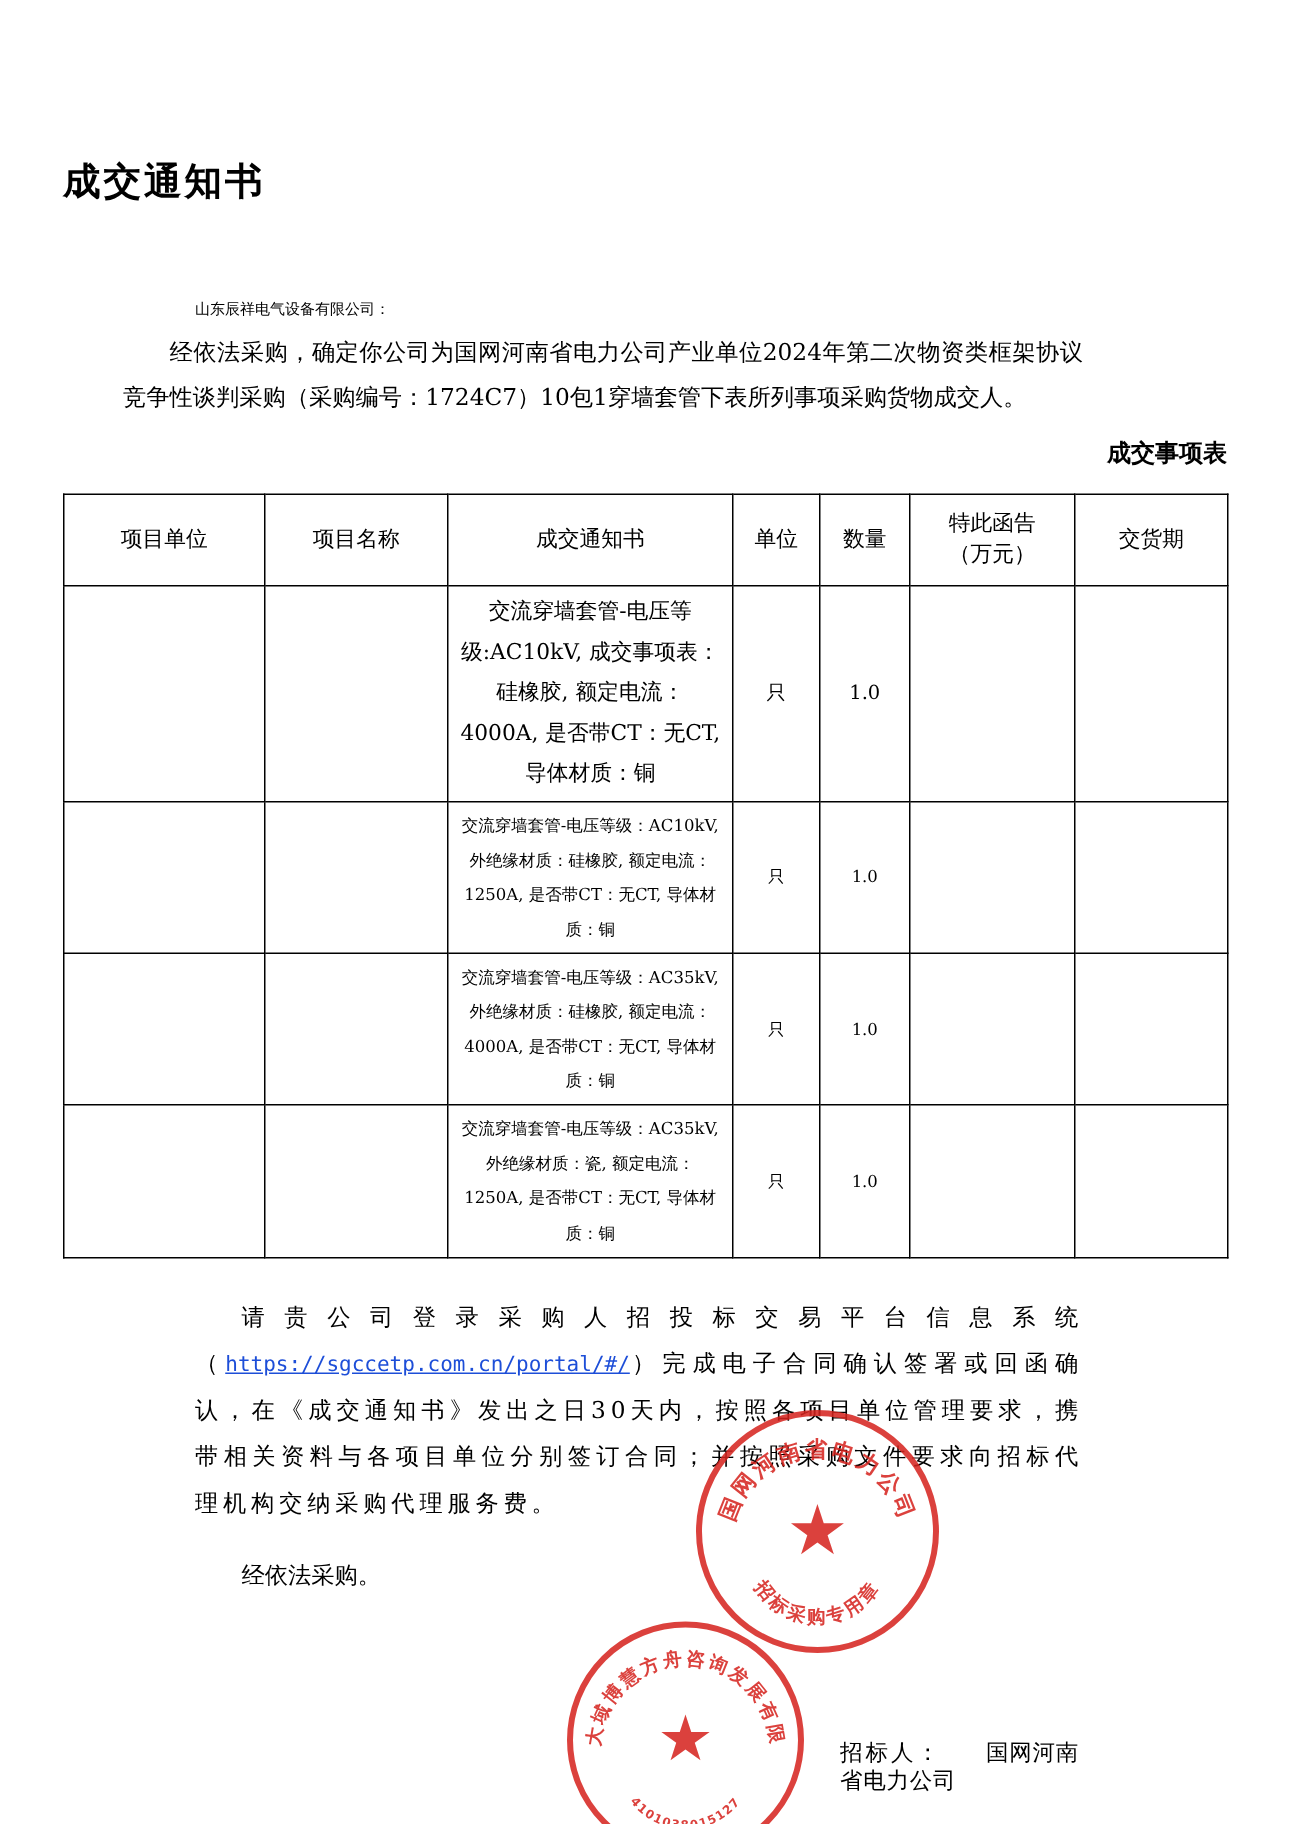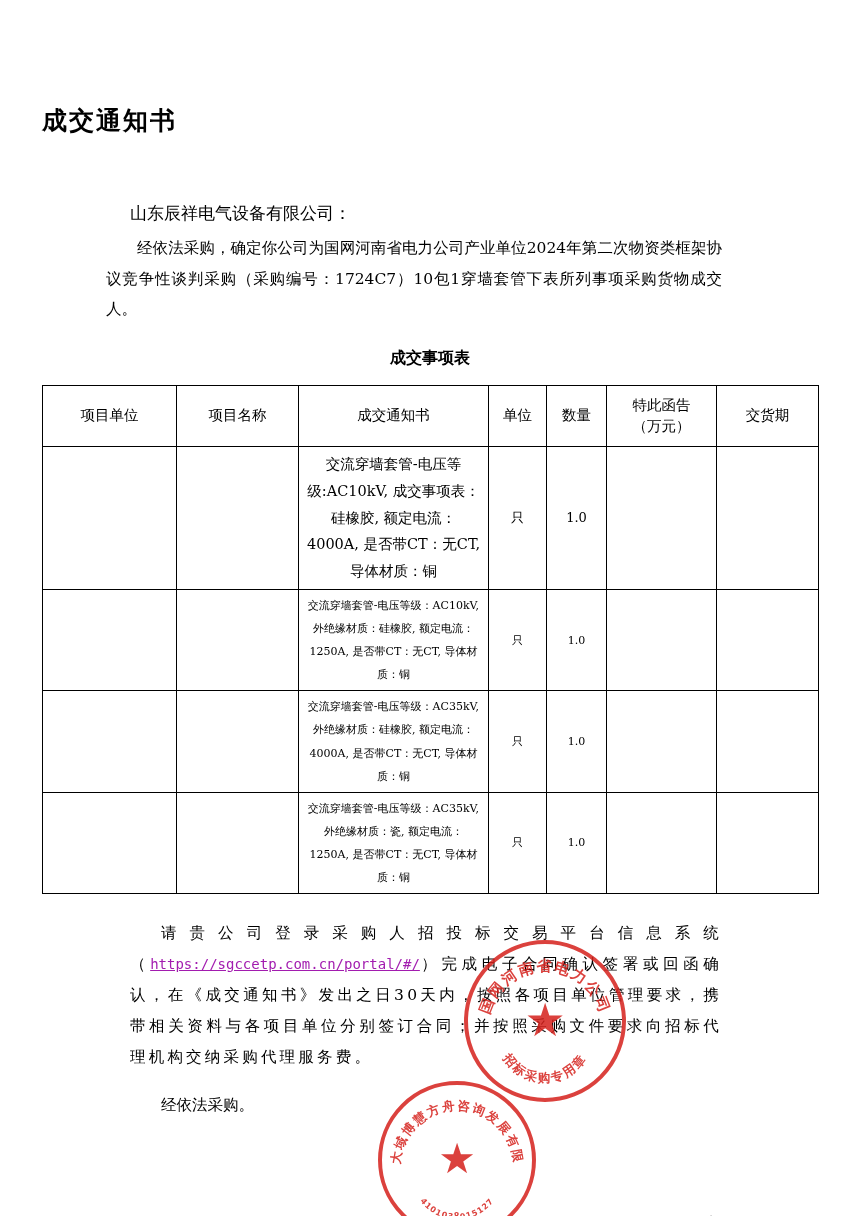--- a/index.html
+++ b/index.html
@@ -27,37 +27,37 @@
     font-size: 25px;
     font-weight: bold;
     letter-spacing: 2px;
     margin-top: 104px;
     margin-bottom: 0;
     font-family: "DejaVu Sans", "Liberation Sans", sans-serif;
   }
   .addressee {
     margin-top: 60px;
     margin-left: 88px;
-    font-size: 17px;
+    font-size: 10px;
     line-height: 1.9;
   }
   .intro {
     margin-top: 4px;
-    margin-left: 64px;
+    margin-left: 40px;
     margin-right: 96px;
     font-size: 15.5px;
     line-height: 1.95;
     text-align: justify;
     text-indent: 31px;
   }
   .table-caption {
-    text-align: center;
+    text-align: right;
     font-size: 16px;
     font-weight: bold;
-    margin-top: 24px;
+    margin-top: 12px;
     margin-bottom: 6px;
     font-family: "DejaVu Sans", "Liberation Sans", sans-serif;
   }
   table.items {
     border-collapse: collapse;
     width: 776px;
     margin: 16px auto;
     table-layout: fixed;
   }
   table.items th, table.items td {
@@ -102,21 +102,21 @@
     margin-right: 96px;
     font-size: 15.5px;
     line-height: 2.0;
     text-align: justify;
     text-indent: 31px;
   }
   .closing.spread {
     letter-spacing: 3.2px;
   }
   .closing a {
-    color: #a21caf;
+    color: #1d4ed8;
     text-decoration: underline;
     font-family: "DejaVu Sans Mono", "Liberation Mono", monospace;
     font-size: 14px;
     letter-spacing: 0;
   }
   .note {
     margin-top: 22px;
     margin-left: 88px;
     font-size: 15.5px;
     text-indent: 31px;

